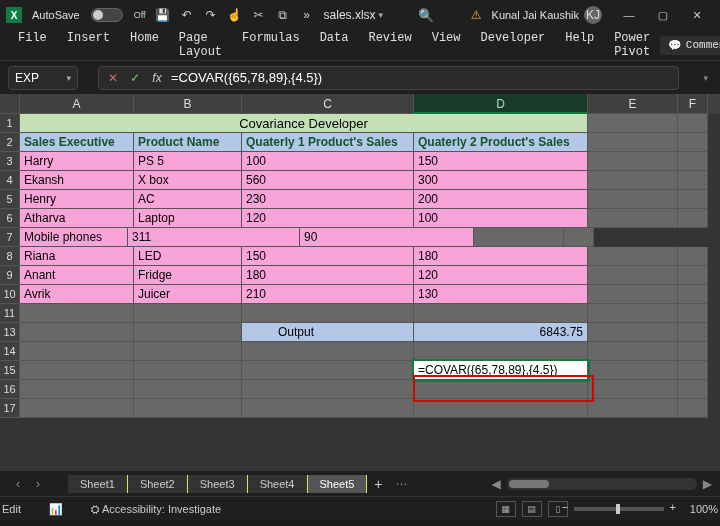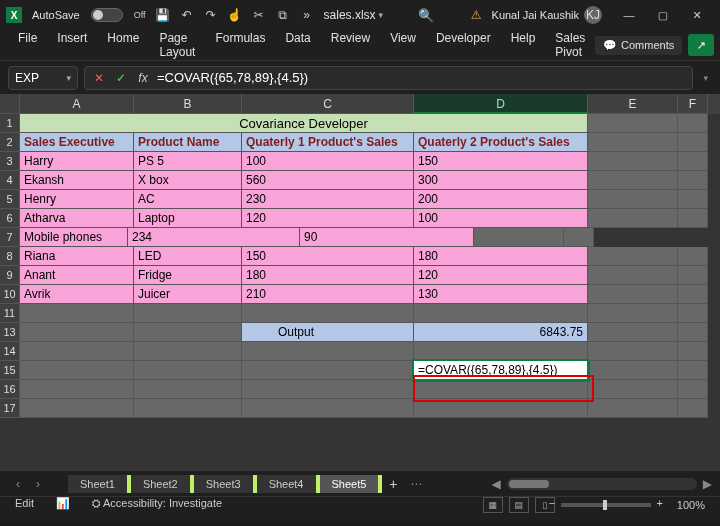--- a/index.html
+++ b/index.html
@@ -38,34 +38,35 @@
   .win-btns { display: flex; gap: 0; }
   .win-btn { width: 34px; height: 30px; display: flex; align-items: center; justify-content: center; color: #ccc; font-size: 11px; }
 
   .ribbon-tabs {
     height: 30px;
     background: #1f1f1f;
     display: flex;
     align-items: center;
     padding: 0 8px;
     gap: 0;
+    font-family: Liberation Mono, monospace;
   }
   .tabs-left { display: flex; }
   .rtab { padding: 6px 10px; font-size: 12px; color: #e0e0e0; cursor: pointer; }
   .tabs-right { display: flex; align-items: center; gap: 6px; }
   .comments-btn { display: flex; align-items: center; gap: 4px; background: #2f2f2f; padding: 3px 8px; border-radius: 3px; font-size: 11px; color: #e0e0e0; }
   .share-btn { width: 26px; height: 22px; background: #107c41; border-radius: 3px; display: flex; align-items: center; justify-content: center; color: #fff; font-size: 11px; }
 
   .formula-bar {
     height: 34px;
     background: #1f1f1f;
     display: flex;
     align-items: center;
     padding: 4px 8px;
-    gap: 6px;
+    gap: 20px;
     border-top: 1px solid #333;
   }
   .namebox { width: 70px; height: 24px; background: #2a2a2a; border: 1px solid #444; display: flex; align-items: center; padding: 0 6px; font-size: 12px; color: #fff; border-radius: 4px; }
   .namebox-chev { margin-left: auto; font-size: 9px; color: #aaa; }
   .fb-group { display: flex; align-items: center; gap: 6px; background: #2a2a2a; border: 1px solid #444; height: 24px; flex: 1; padding: 0 6px; border-radius: 4px; }
   .fb-btn { width: 16px; height: 16px; display: flex; align-items: center; justify-content: center; font-size: 12px; }
   .fb-cancel { color: #e06666; }
   .fb-enter { color: #66cc66; }
   .fx { font-style: italic; color: #ccc; font-size: 12px; }
   .fb-input { flex: 1; color: #fff; font-size: 13px; }
@@ -82,52 +83,52 @@
   .ch { border-right: 1px solid #555; border-bottom: 1px solid #555; text-align: center; font-size: 12px; color: #ddd; line-height: 20px; }
   .ch.active { background: #1a3a2a; color: #a0e0c0; border-bottom: 2px solid #107c41; }
   .cA { width: 114px; } .cB { width: 108px; } .cC { width: 172px; } .cD { width: 174px; } .cE { width: 90px; } .cF { width: 30px; }
 
   .rows { display: flex; flex-direction: column; }
   .row { display: flex; height: 19px; }
   .rh { width: 20px; background: #404040; border-right: 1px solid #555; border-bottom: 1px solid #555; text-align: center; font-size: 11px; color: #ddd; line-height: 19px; }
   .cell { border-right: 1px solid #555; border-bottom: 1px solid #555; padding: 0 4px; font-size: 12px; color: #000; background: #686868; line-height: 19px; overflow: hidden; white-space: nowrap; }
   
   .merge-title { background: #c5e0b4; color: #000; text-align: center; font-size: 13px; }
-  .hdr-cell { background: #b4c7e7; color: #7f1d1d; font-weight: bold; font-size: 12px; }
+  .hdr-cell { background: #b4c7e7; color: #14532d; font-weight: bold; font-size: 12px; }
   .pink { background: #f8a4d8; color: #000; }
   .num { text-align: left; }
   .out-label { background: #b4c7e7; color: #000; padding-left: 36px; }
   .out-val { background: #b4c7e7; color: #000; text-align: right; }
   
   .edit-cell { background: #fff; color: #000; padding: 0 4px; text-align: left; position: relative; outline: 2px solid #107c41; }
   .redbox { position: absolute; border: 2px solid #d00; pointer-events: none; }
 
   .sheet-tabs {
     height: 25px;
     background: #1f1f1f;
     display: flex;
     align-items: center;
     padding: 0 8px;
     gap: 0;
   }
   .nav-arrow { width: 20px; text-align: center; color: #888; font-size: 12px; }
-  .stab { padding: 3px 12px; font-size: 11px; color: #ccc; background: #333; border-right: 4px solid #bef264; }
+  .stab { padding: 3px 12px; font-size: 11px; color: #ccc; background: #333; border-right: 1px solid #bef264; }
   .stab.active { background: #555; color: #fff; }
   .add-sheet { width: 22px; text-align: center; color: #ccc; font-size: 14px; }
   .sheets-right { margin-left: auto; display: flex; align-items: center; gap: 6px; }
   .hscroll { width: 190px; height: 12px; background: #333; border-radius: 6px; position: relative; }
   .hscroll::after { content: ""; position: absolute; left: 2px; top: 2px; width: 40px; height: 8px; background: #777; border-radius: 4px; }
 
   .statusbar {
     height: 25px;
     background: #1f1f1f;
     display: flex;
-    align-items: flex-start;
-    padding: 0 15px;
-    gap: 22px;
+    align-items: center;
+    padding: 0 2px;
+    gap: 28px;
     font-size: 11px;
     color: #ccc;
     border-top: 1px solid #333;
   }
   .status-right { margin-left: auto; display: flex; align-items: center; gap: 6px; }
   .view-btn { width: 20px; height: 16px; border: 1px solid #555; display: flex; align-items: center; justify-content: center; font-size: 9px; color: #aaa; }
   .zoom-slider { width: 90px; height: 4px; background: #555; position: relative; }
   .zoom-slider::before { content:"−"; position:absolute; left:-12px; top:-6px; color:#ccc; }
   .zoom-slider::after { content:"+"; position:absolute; right:-12px; top:-6px; color:#ccc; }
   .zoom-thumb { position: absolute; left: 42px; top: -3px; width: 4px; height: 10px; background: #ccc; }
@@ -180,21 +181,21 @@
     <span class="rtab">File</span>
     <span class="rtab">Insert</span>
     <span class="rtab">Home</span>
     <span class="rtab">Page Layout</span>
     <span class="rtab">Formulas</span>
     <span class="rtab">Data</span>
     <span class="rtab">Review</span>
     <span class="rtab">View</span>
     <span class="rtab">Developer</span>
     <span class="rtab">Help</span>
-    <span class="rtab">Sales Pivot</span>
+    <span class="rtab">Power Pivot</span>
   </div>
   <div class="tabs-right">
     <div class="comments-btn">
       <span>💬</span>
       <span>Comments</span>
     </div>
     <div class="share-btn">
       <span>↗</span>
     </div>
   </div>
@@ -272,21 +273,21 @@
         <div class="cell cA pink">Atharva</div>
         <div class="cell cB pink">Laptop</div>
         <div class="cell cC pink num">120</div>
         <div class="cell cD pink num">100</div>
         <div class="cell cE"></div>
         <div class="cell cF"></div>
       </div>
       <div class="row">
         <div class="rh">7</div>
         <div class="cell cB pink">Mobile phones</div>
-        <div class="cell cC pink num">234</div>
+        <div class="cell cC pink num">311</div>
         <div class="cell cD pink num">90</div>
         <div class="cell cE"></div>
         <div class="cell cF"></div>
       </div>
       <div class="row">
         <div class="rh">8</div>
         <div class="cell cA pink">Riana</div>
         <div class="cell cB pink">LED</div>
         <div class="cell cC pink num">150</div>
         <div class="cell cD pink num">180</div>

